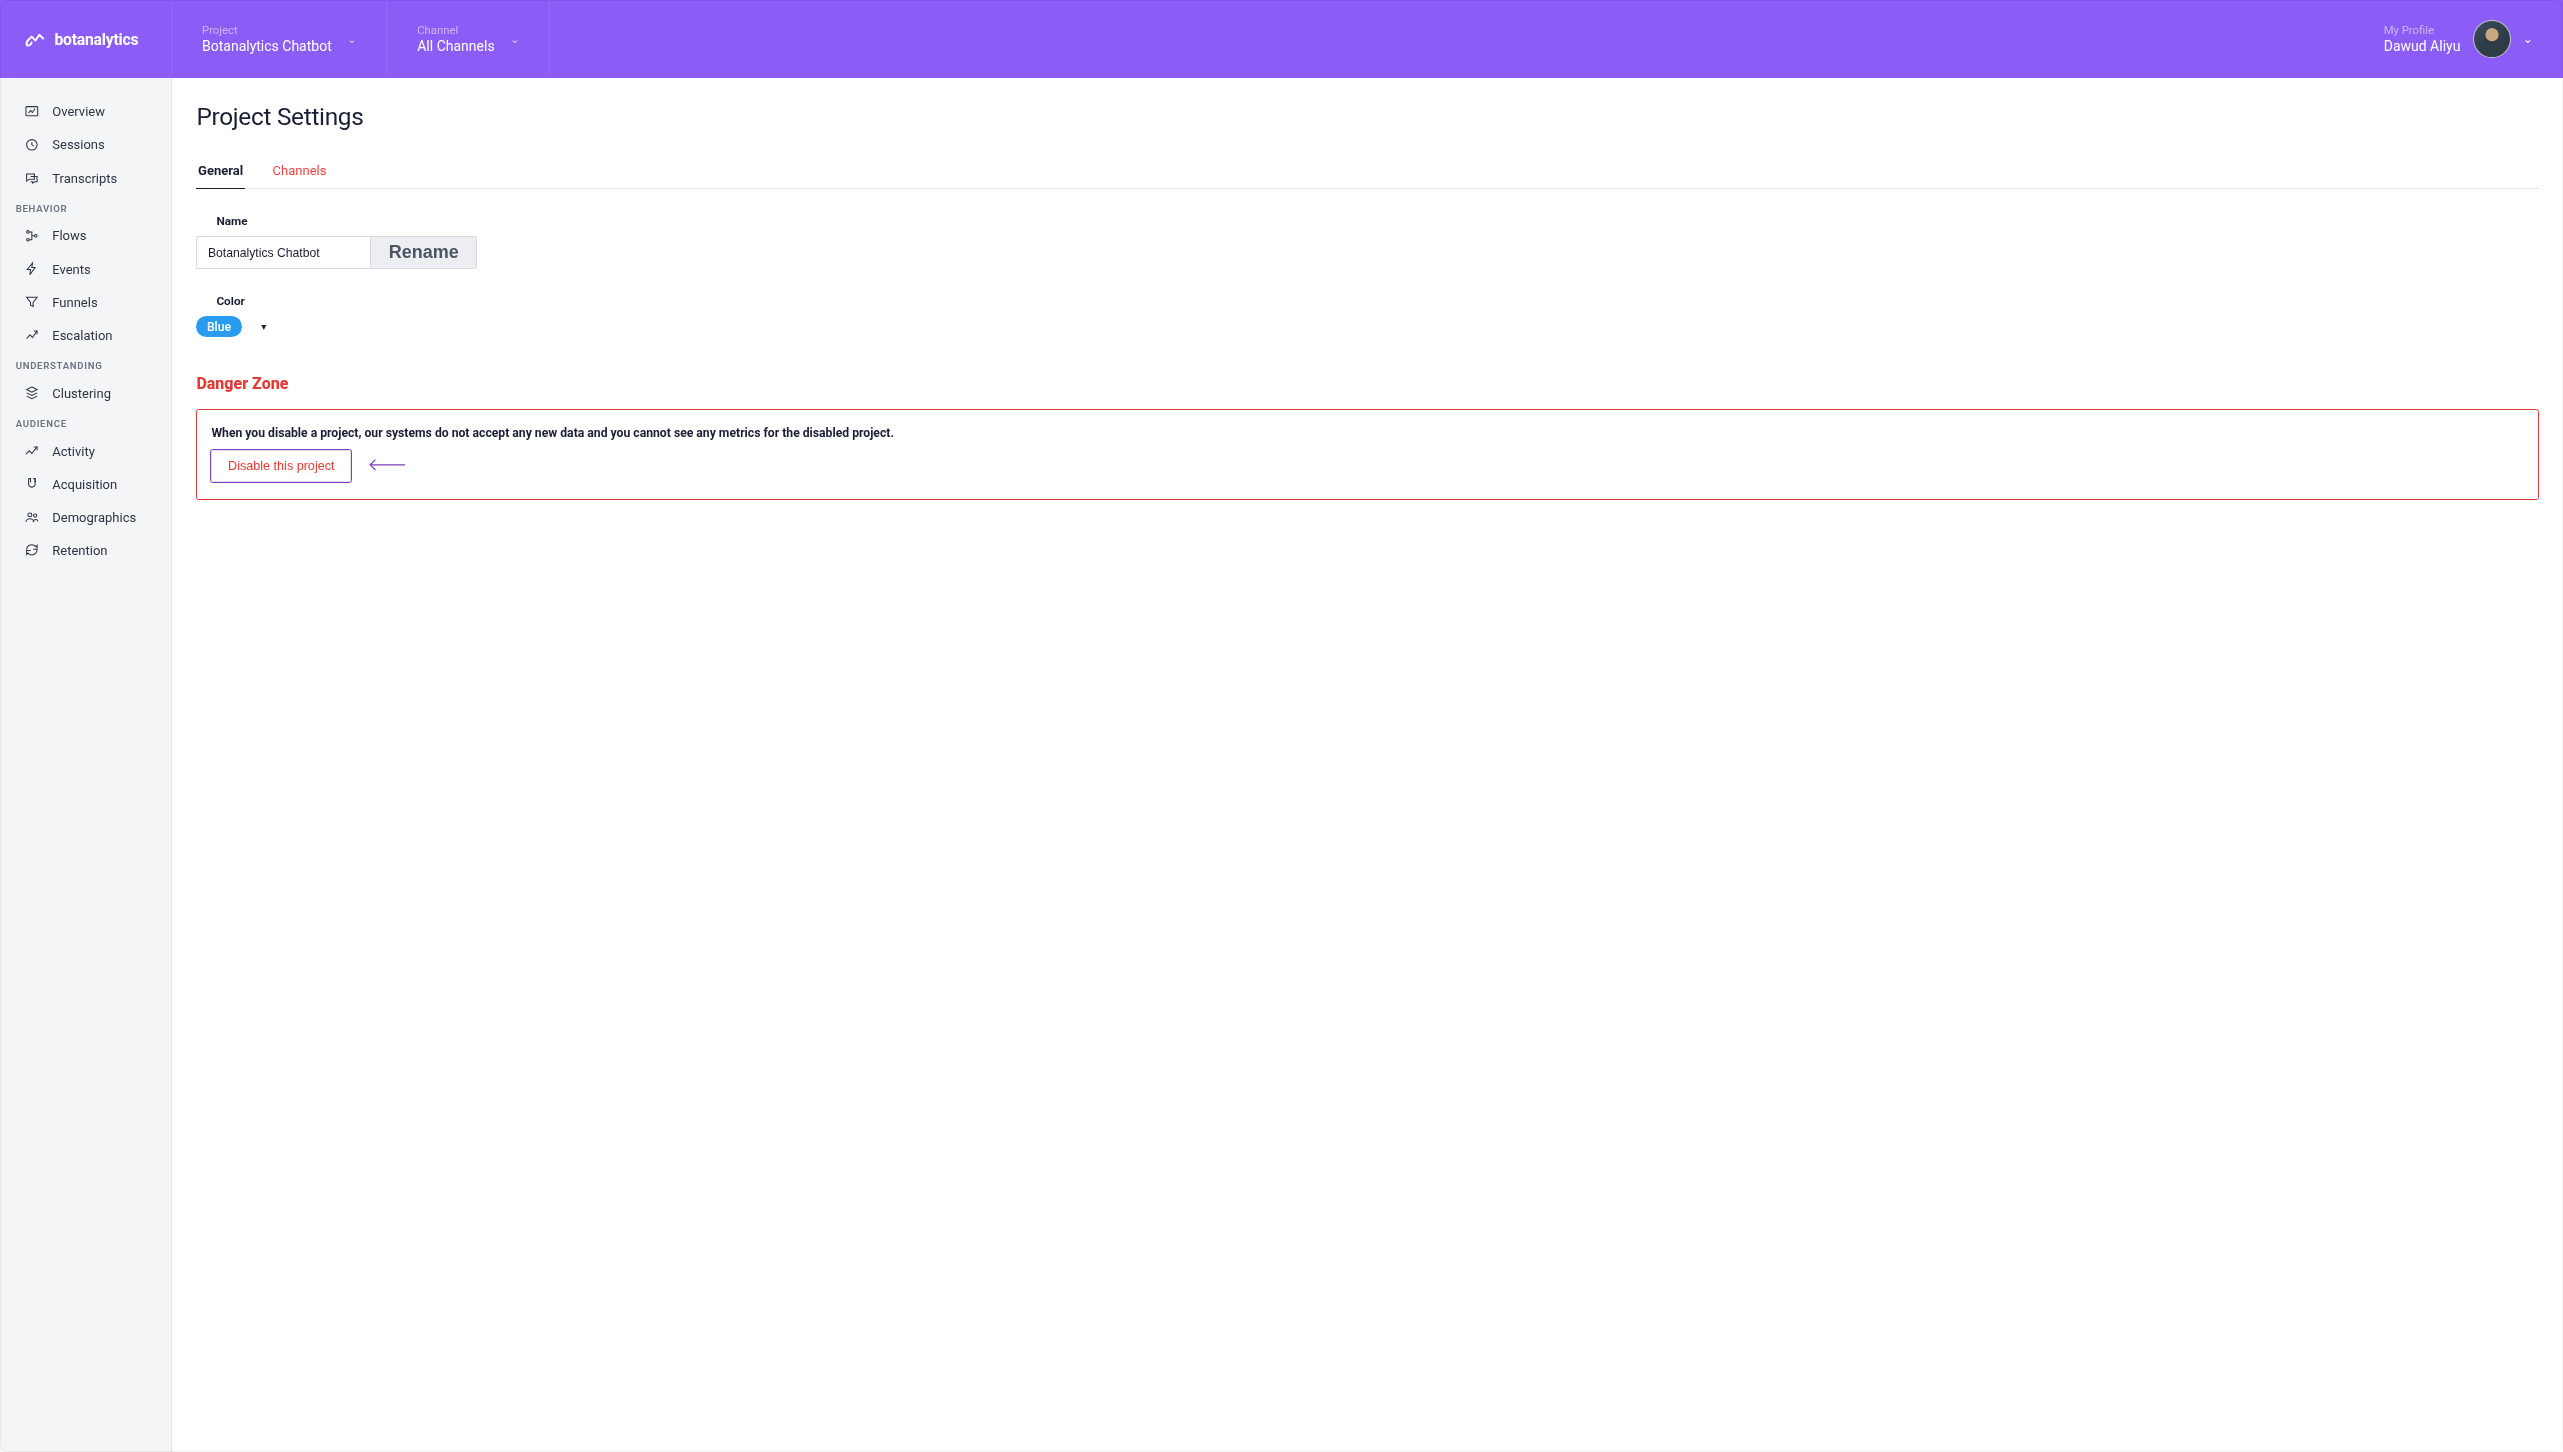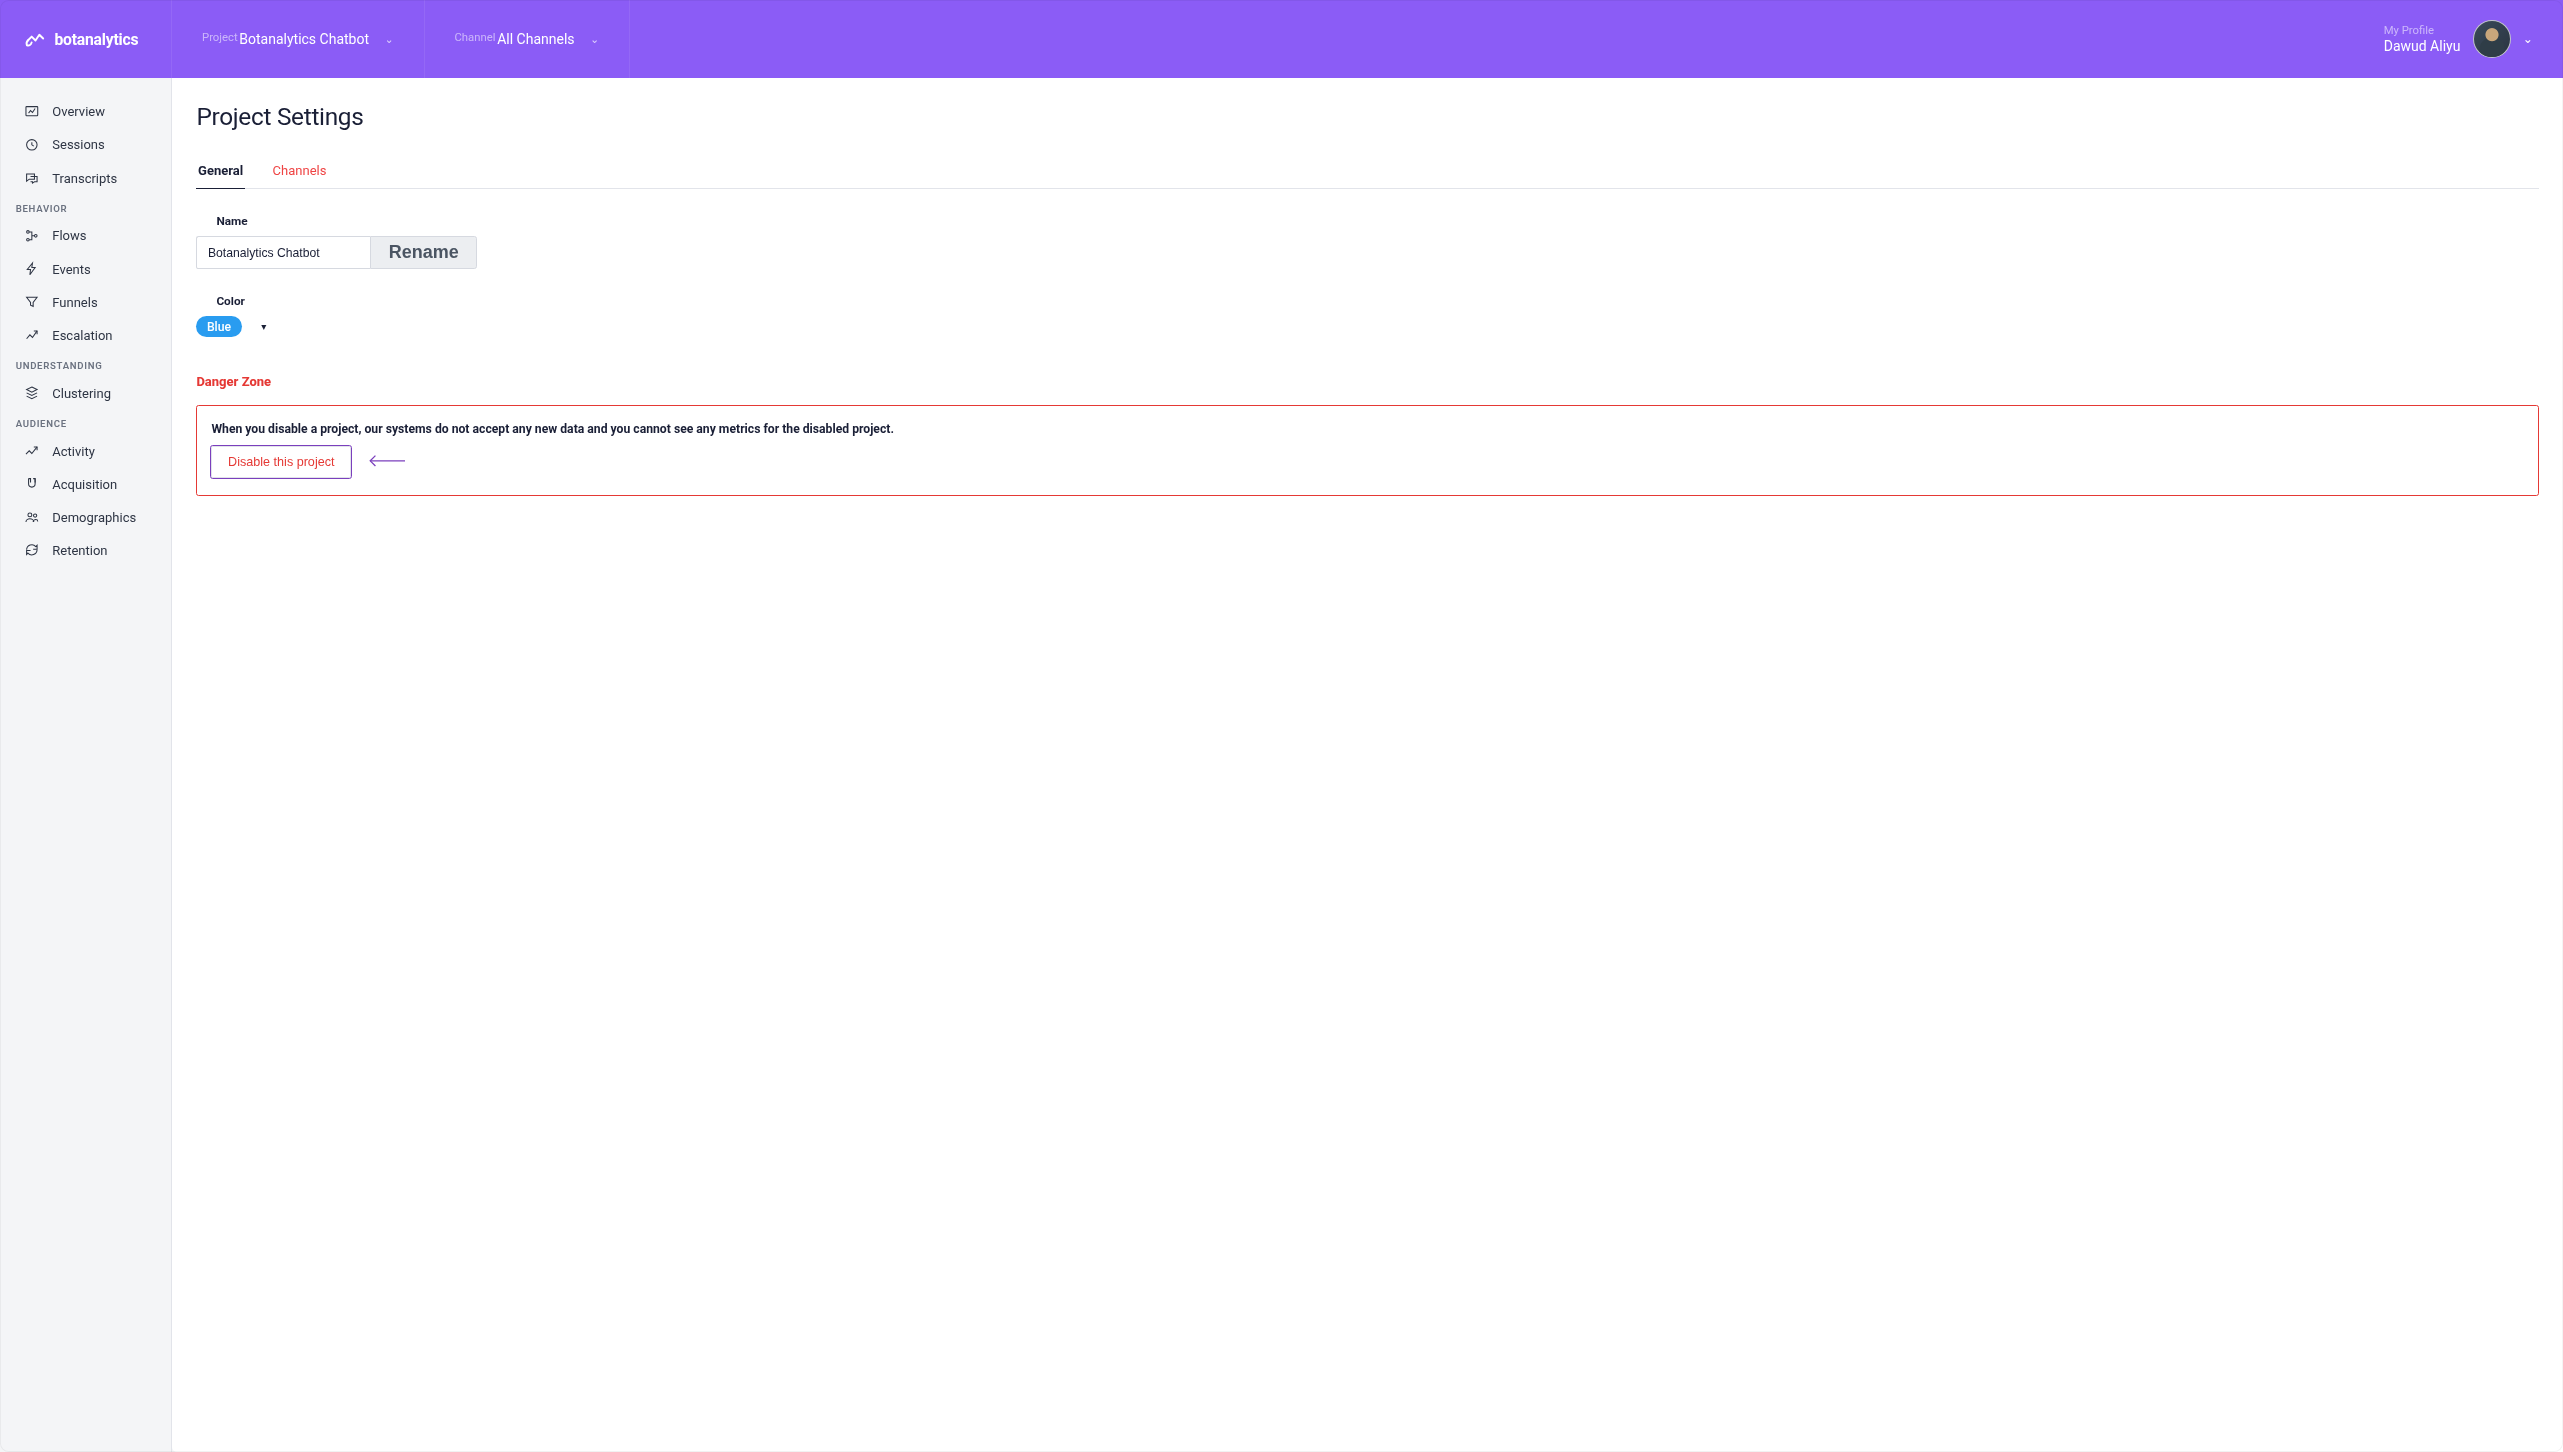--- a/index.html
+++ b/index.html
@@ -26,21 +26,21 @@
     border-right: 0.9px solid rgba(255,255,255,0.08);
   }
   .h-logo svg { width: 23px; height: 23px; }
   .h-logo span { font-weight: 700; font-size: 15.7px; letter-spacing: -0.2px; color:#fff; }
   .h-sel {
     display: flex; align-items: center; padding: 0 30px;
     border-right: 0.9px solid rgba(255,255,255,0.08);
     cursor: pointer;
     gap: 15.7px;
   }
-  .h-sel .col { display:flex; flex-direction:row; gap:1.7px;justify-content:space-between; }
+  .h-sel .col { display:flex; flex-direction:column; gap:1.7px;justify-content:space-between; }
   .h-sel .lbl { font-size: 11.3px; color: rgba(255,255,255,0.55); }
   .h-sel .val { font-size: 14px; color:#fff; }
   .h-sel .chev { color: rgba(255,255,255,0.7); font-size: 10.5px; }
   .h-spacer { flex:1; }
   .h-profile {
     display: flex; align-items: center; gap: 12.2px;
     padding: 0 30px; cursor:pointer;
   }
   .h-profile .avatar {
     width: 38px; height: 38px; border-radius: 50%;
@@ -123,21 +123,21 @@
     color:#4b5563; font-weight:600; font-size:18px;
     cursor:pointer;
   }
   .color-row { display:flex; align-items:center; gap:18px; margin-top:4px; }
   .color-badge {
     background:#299cf0; color:#fff;
     padding: 3.5px 10.5px; border-radius: 871px;
     font-size: 12.2px; font-weight:500;
   }
   .caret-down { font-size:8.7px; color:#1a1f36; cursor:pointer;}
-  .danger-title { color:#e53935; font-size:13px; font-weight:800; margin: 37px 0 15.7px; }
+  .danger-title { color:#e53935; font-size:16px; font-weight:800; margin: 37px 0 15.7px; }
   .danger-box {
     border:0.9px solid #e53935; border-radius:2.6px;
     padding: 15.7px 14px 17.4px;
   }
   .danger-msg { font-size:12.2px; font-weight:700; color:#1a1f36; margin-bottom:10.5px; }
   .danger-row { display:flex; align-items:center; gap:14px; }
   .disable-btn {
     border:0.9px solid #e1e3e9; background:#fff;
     color:#e53935; font-size:12.6px;
     padding: 7.8px 15.7px; border-radius:1.7px; cursor:pointer;

